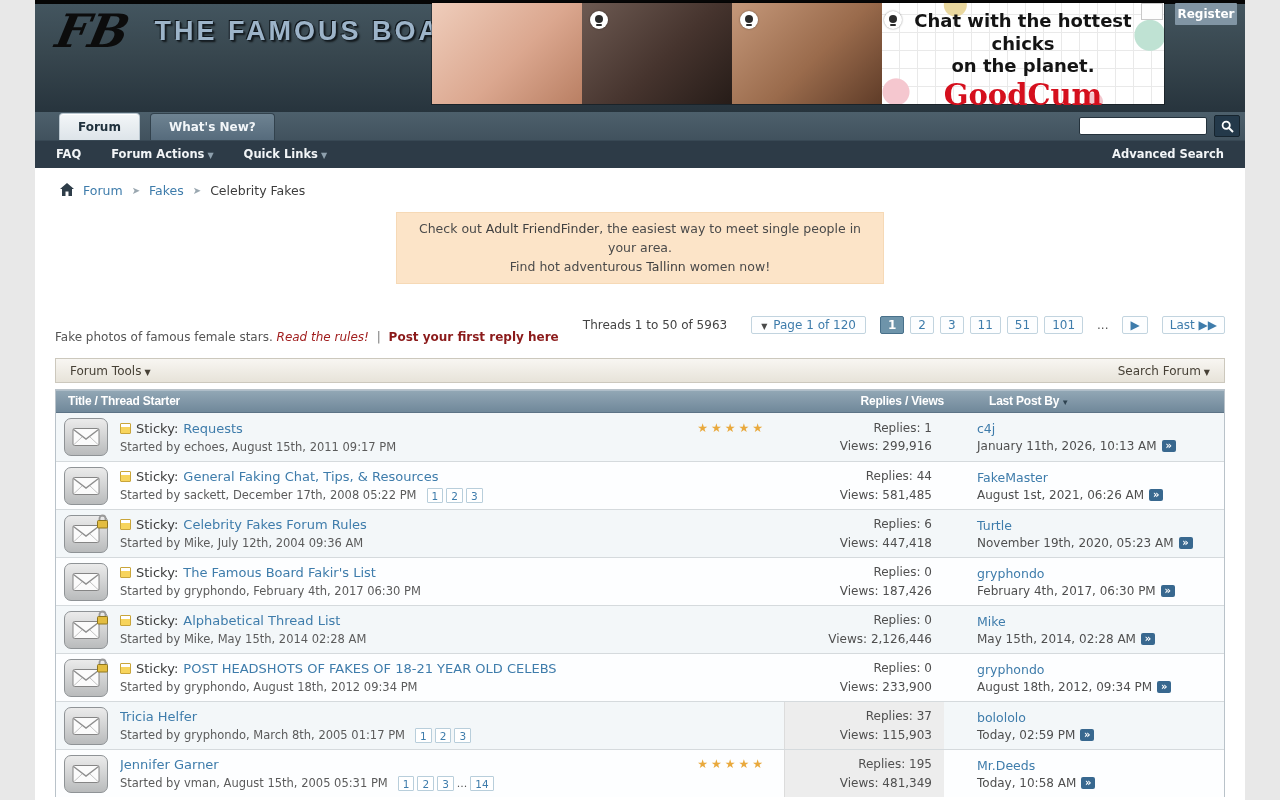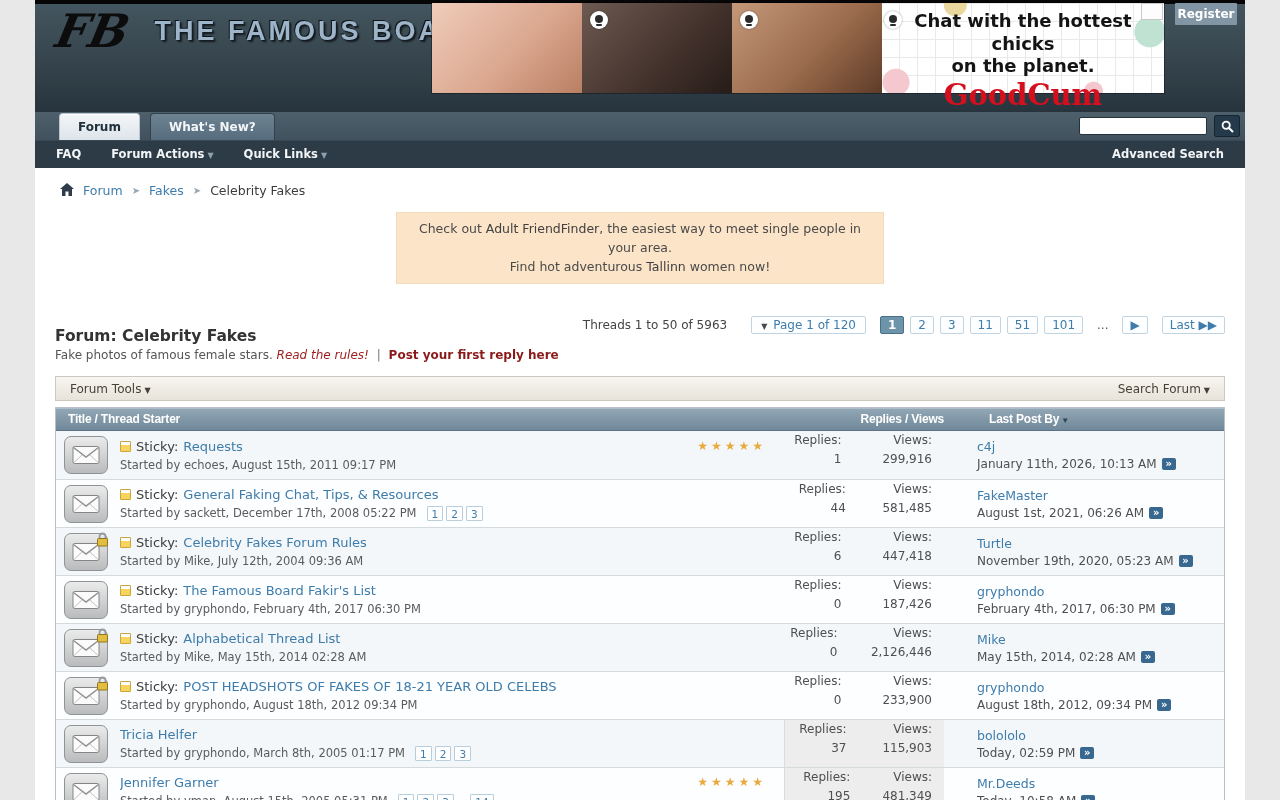--- a/index.html
+++ b/index.html
@@ -13,21 +13,21 @@
   .hdr-black { position:absolute; top:0; left:0; right:0; height:4px; background:#060606; }
   .hdr-main { position:absolute; top:4px; left:0; right:0; height:108px;
     background:linear-gradient(180deg,#43555f 0%,#38474f 45%,#27343d 100%); }
   .logo { position:absolute; left:22px; top:4px; display:flex; align-items:flex-start; gap:26px; }
   .logo-fb { font-family:"DejaVu Serif",serif; font-style:italic; font-weight:bold;
     font-size:46px; color:#0c0c0c; transform:skewX(-12deg); line-height:1; }
   .logo-title { margin-top:8px; font-family:"Liberation Sans",sans-serif; font-weight:bold;
     font-size:27px; letter-spacing:3px; color:#9db4c9;
     text-shadow:1px 1px 0 #141d24,-1px -1px 0 #0d1419,2px 2px 2px rgba(0,0,0,.7); }
 
-  .ad-banner { position:absolute; left:397px; top:3px; width:732px; height:90px; display:flex;
+  .ad-banner { position:absolute; left:397px; top:3px; width:732px; height:101px; display:flex;
     box-shadow:0 0 0 1px rgba(0,0,0,.35); cursor:pointer; }
   .ad-photo { position:relative; width:150px; height:100%; }
   .ad-photo.p1 { background:linear-gradient(135deg,#efcdbb 0%,#dba78f 55%,#b97f63 100%); }
   .ad-photo.p2 { background:linear-gradient(135deg,#6d5a52 0%,#46342e 55%,#261c18 100%); }
   .ad-photo.p3 { background:linear-gradient(135deg,#c5987a 0%,#9a6b4c 55%,#5f3c28 100%); }
   .cam-badge { position:absolute; top:8px; left:8px; width:18px; height:18px; border-radius:50%;
     background:#fff; box-shadow:0 0 2px rgba(0,0,0,.45); }
   .cam-badge::after { content:""; position:absolute; left:5px; top:4px; width:8px; height:8px;
     border-radius:50%; background:#2b2b2b; }
   .cam-badge::before { content:""; position:absolute; left:6px; top:13px; width:6px; height:2px;
@@ -134,21 +134,21 @@
   .t-title { color:#3e7cab; font-size:13px; white-space:nowrap; }
   .t-stars { margin-left:auto; margin-right:18px; color:#e9a93d; font-size:12px; letter-spacing:3px;
     white-space:nowrap; }
   .t-line2 { display:flex; align-items:flex-start; margin-top:4px; }
   .t-started { color:#5b5b5b; font-size:11.5px; }
   .t-pages { display:inline-flex; gap:3px; margin-left:10px; align-items:center; }
   .mini-pg { padding:0 4px; height:15px; line-height:14px; font-size:10.5px; background:#fff;
     border:1px solid #b8cedb; color:#3e7cab; border-radius:1px; }
   .pg-ell { color:#555; font-size:11px; }
   .t-replies { width:160px; flex:none; text-align:right; color:#4f4f4f; font-size:12px;
-    line-height:1.55; align-self:stretch; display:flex; justify-content:center;
+    line-height:1.55; align-self:stretch; display:flex; flex-direction:column; justify-content:center;
     padding-right:12px; }
   .thread-row.plain .t-replies { background:#ededed; border-left:1px solid #dcdcdc; }
   .t-last { width:280px; flex:none; padding-left:33px; }
   .t-user { color:#3e7cab; font-size:12.5px; }
   .t-date-line { margin-top:3px; color:#4f4f4f; font-size:12px; display:flex; align-items:center; gap:5px; }
   .lp-icon { display:inline-block; width:14px; height:12px; background:#38688f; border-radius:2px;
     color:#fff; font-size:10px; line-height:11px; text-align:center; font-weight:bold; }
 </style>
 </head>
 <body>
@@ -218,21 +218,20 @@
     <span class="crumb-current">Celebrity Fakes</span>
   </div>
 
   <div class="notice">
     <span>Check out </span><a>Adult FriendFinder</a><span>, the easiest way to meet single people in your area.</span><br>
     <span>Find hot adventurous </span><a>Tallinn</a><span> women now!</span>
   </div>
 
   <div class="list-head">
     <div class="forum-head">
-      <div class="forum-title">Forum: Celebrity Fakes</div>
       <div class="forum-desc">
         <span>Fake photos of famous female stars.</span>
         <a class="rules">Read the rules!</a>
         <span class="divider">|</span>
         <a class="first-reply">Post your first reply here</a>
       </div>
     </div>
     <div class="paging">
       <span class="threads-info">Threads 1 to 50 of 5963</span>
       <a class="pg-btn wide"><span class="pg-dd-arrow">▼</span><span>Page 1 of 120</span></a>

